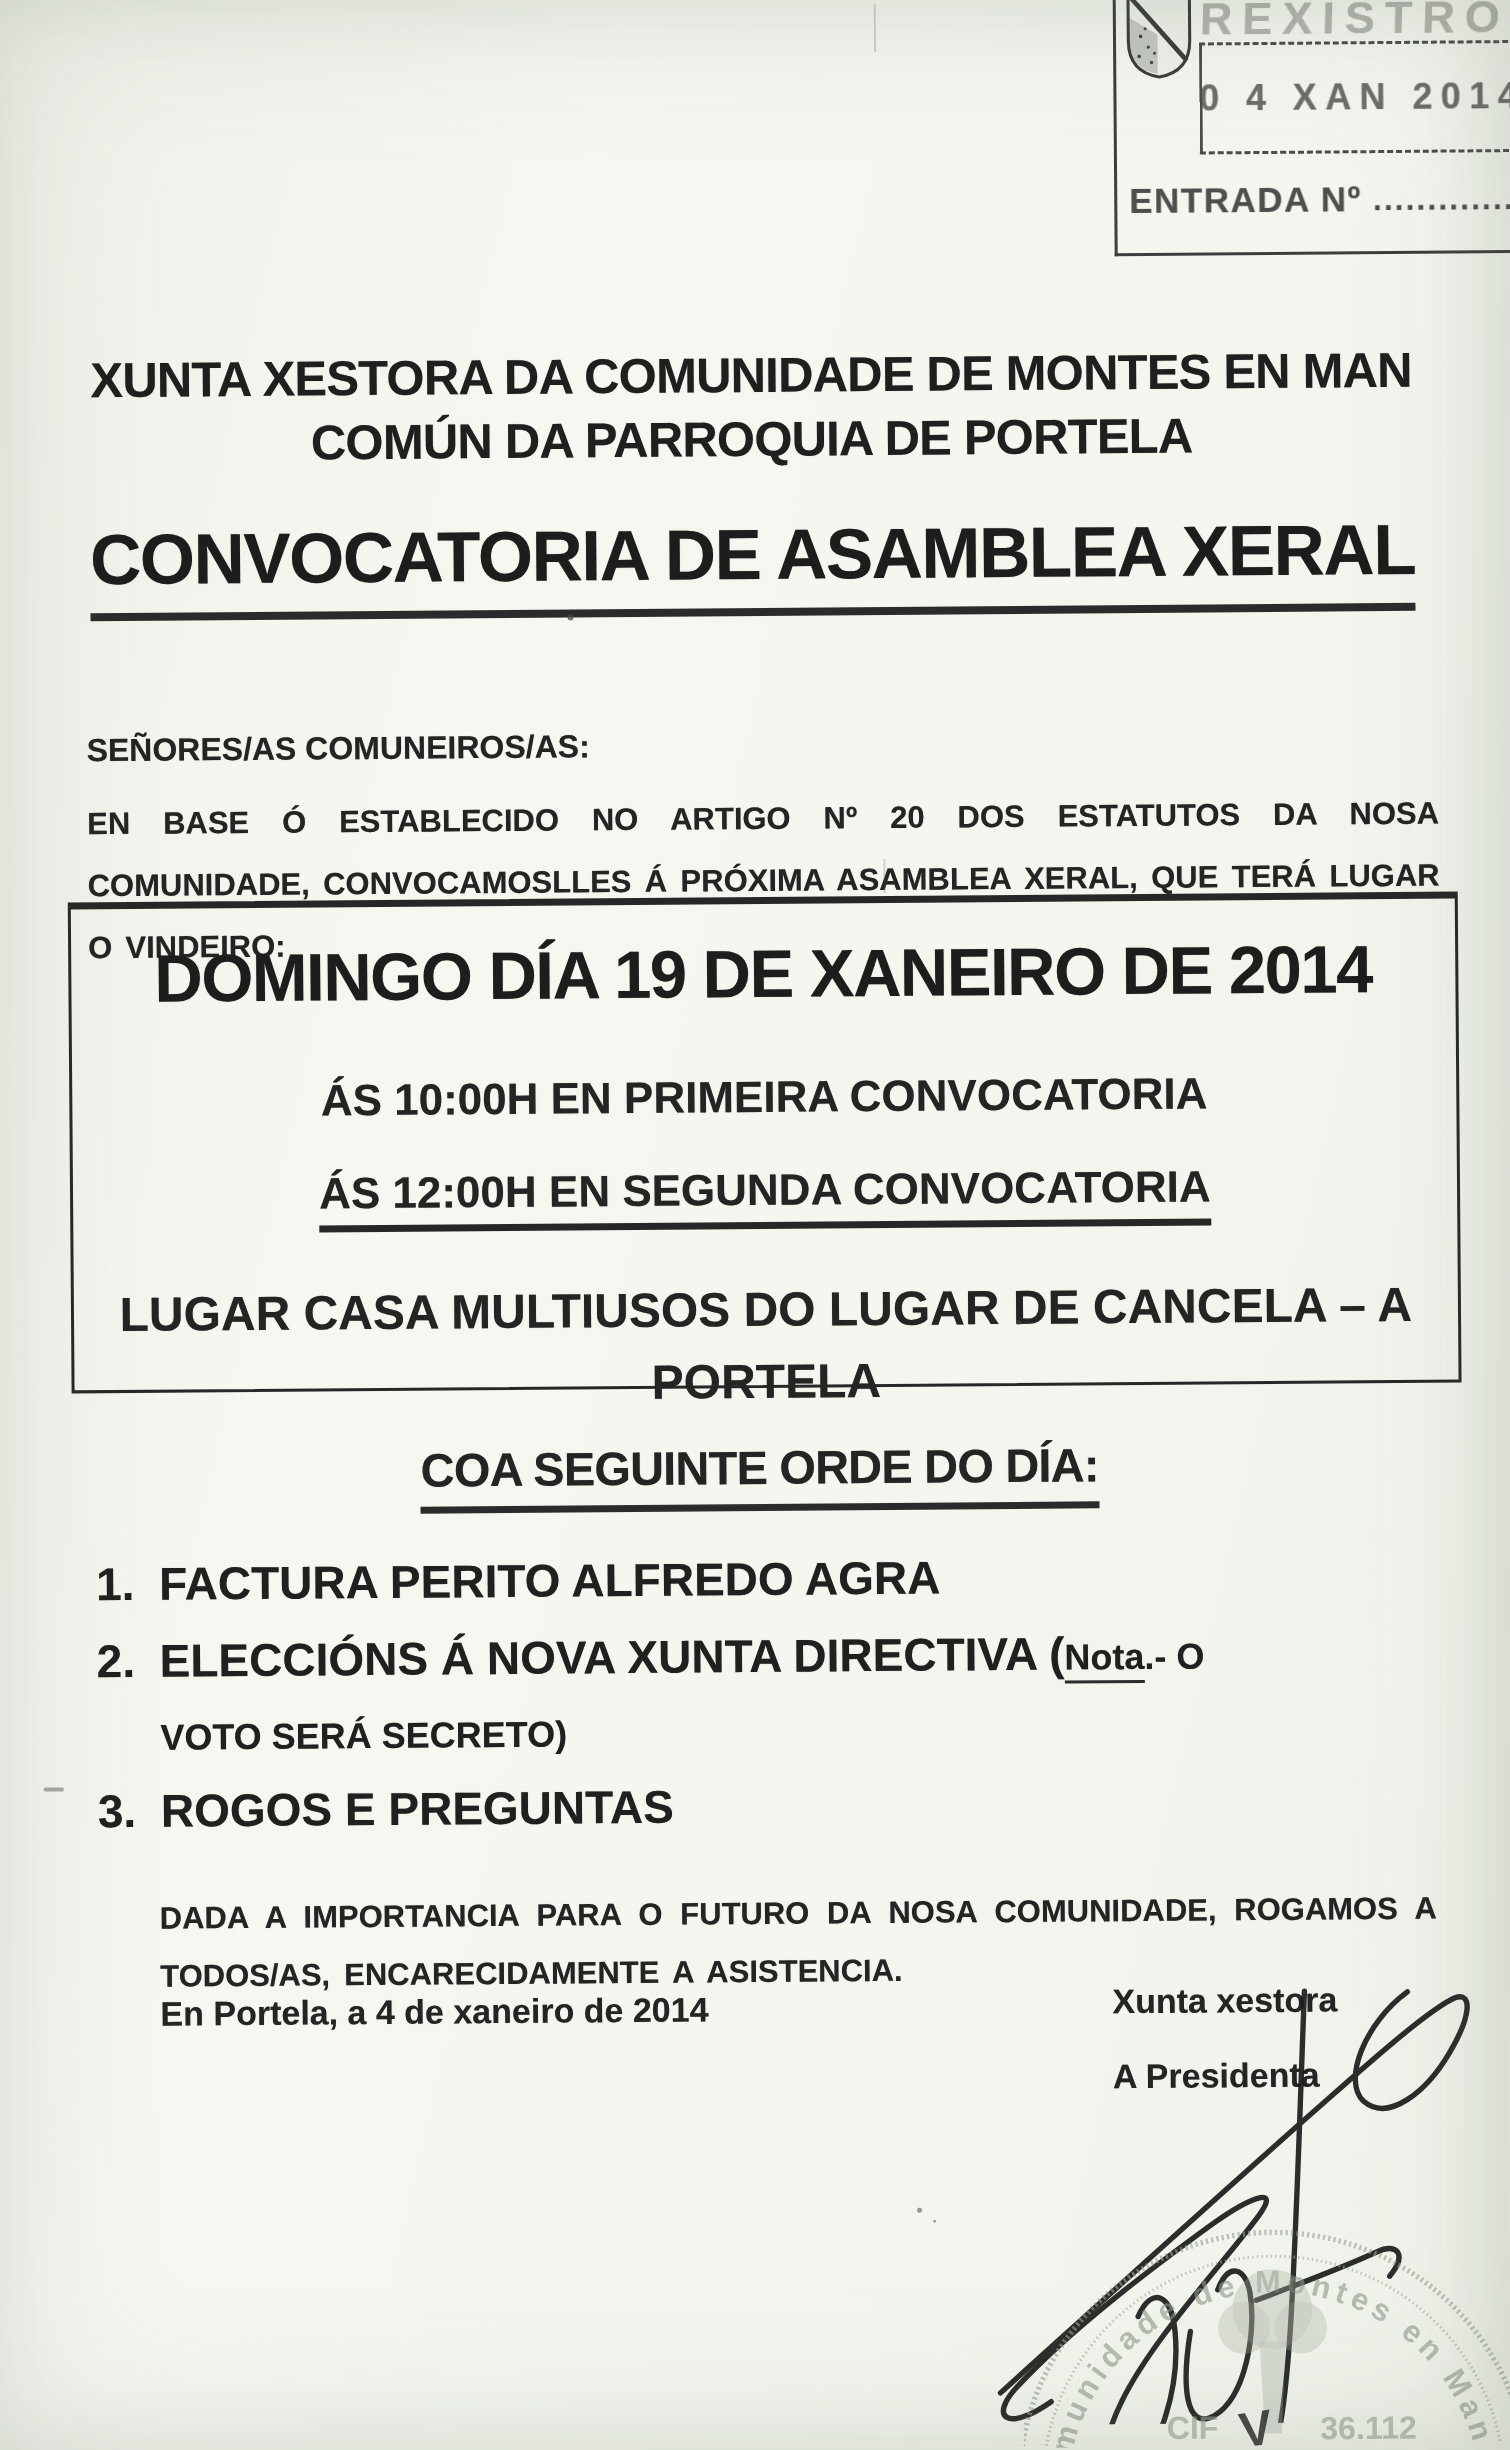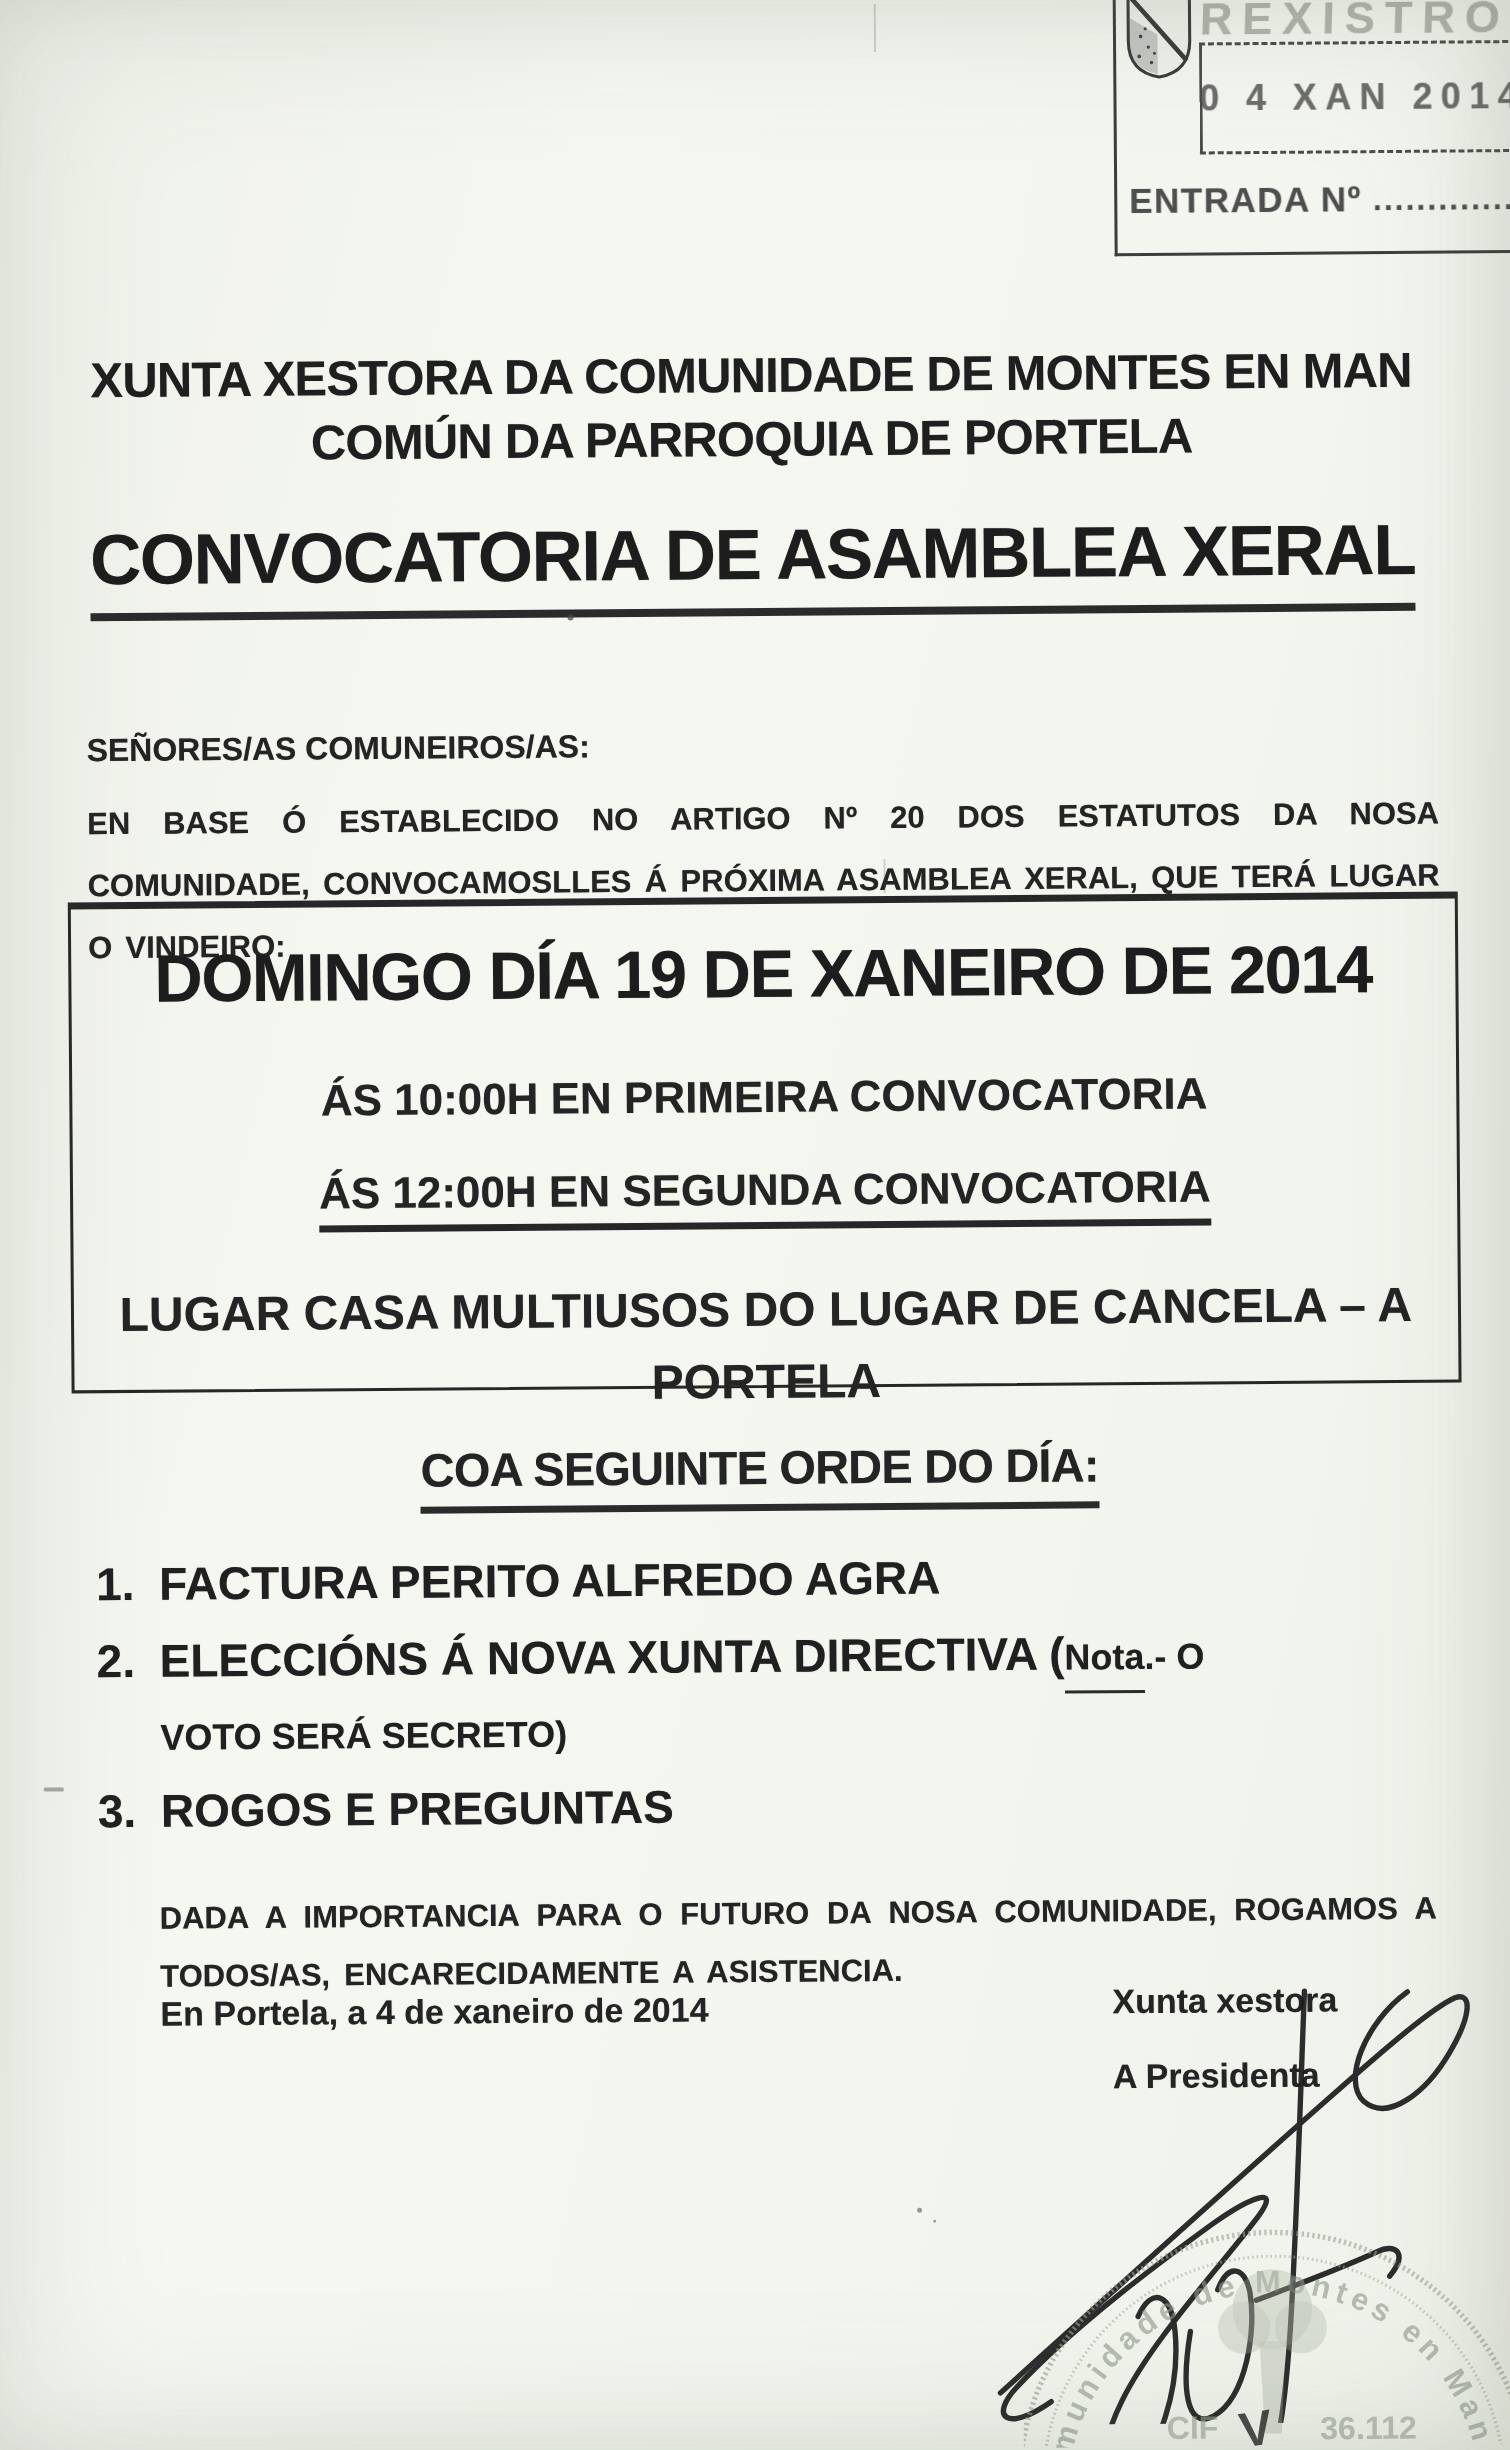--- a/index.html
+++ b/index.html
@@ -78,21 +78,21 @@
   .agenda-head{position:absolute;top:1440px;left:0;right:0;text-align:center;}
   .agenda-head span{
     display:inline-block;font-size:47px;font-weight:bold;letter-spacing:-0.8px;
     border-bottom:7px solid #2b2b2b;padding-bottom:9.2px;
   }
   .agenda{position:absolute;top:1552px;left:91px;width:1320px;list-style:none;margin:0;padding:0;}
   .agenda li{display:flex;margin-bottom:23px;font-size:46px;font-weight:bold;line-height:1.18;color:#202020;}
   .agenda .num{flex:0 0 63px;}
   .agenda .note{font-size:36px;}
   .agenda .cont{display:inline-block;margin-top:28px;font-size:36px;}
-  .u-note{border-bottom:3.8px solid #2b2b2b;padding-bottom:13px;}
+  .u-note{border-bottom:3.8px solid #2b2b2b;padding-bottom:3px;}
 
   
   .closing{
     position:absolute;top:1854px;left:152px;width:1277px;
     font-size:31px;line-height:58px;font-weight:bold;text-align:justify;word-spacing:5.4px;
   }
   .place-date{position:absolute;top:1990px;left:152px;font-size:34px;font-weight:bold;}
   .signer-org{position:absolute;top:1985px;left:1104px;font-size:34px;font-weight:bold;}
   .signer-role{position:absolute;top:2060px;left:1104px;font-size:34px;font-weight:bold;}
   .signature{position:absolute;left:949px;top:1974px;width:556px;height:453px;}

